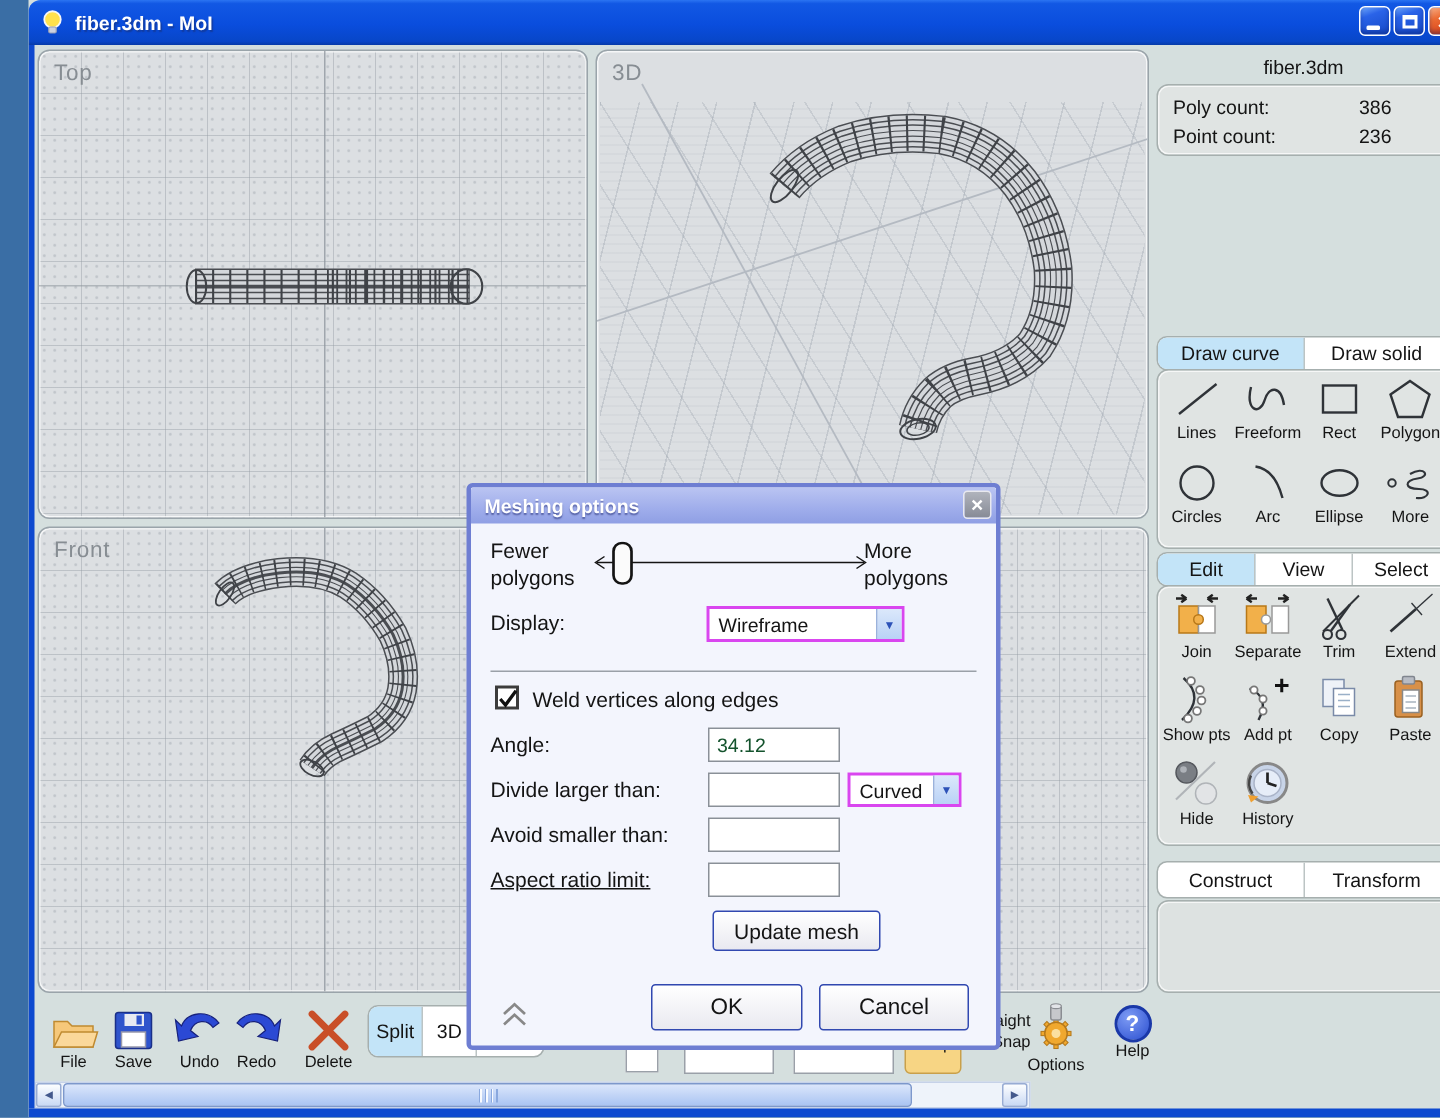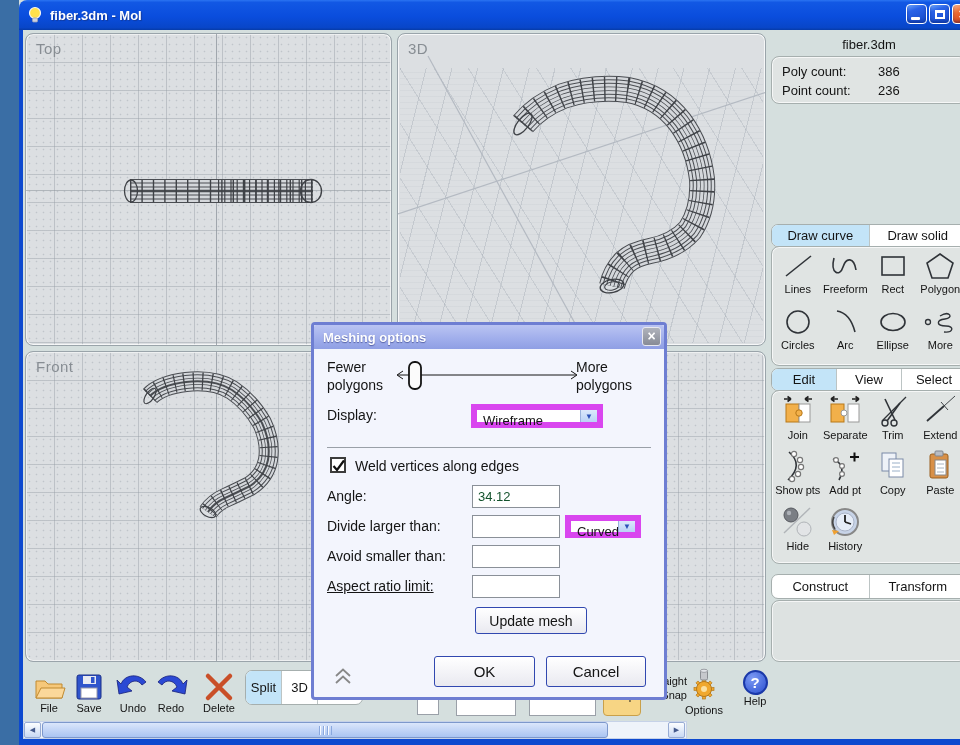--- a/index.html
+++ b/index.html
@@ -43,21 +43,21 @@
   .vp-right{left:374px;top:321px;width:369px;height:311px;}
   .vp-label{position:absolute;left:10px;top:6px;font-size:15px;color:#878d93;letter-spacing:.5px;}
   .axis-v{position:absolute;top:0;bottom:0;left:52%;width:1px;background:rgba(140,147,155,.75);}
   .axis-h{position:absolute;left:0;right:0;top:50%;height:1px;background:rgba(140,147,155,.55);}
   .wire{position:absolute;left:0;top:0;}
   
   .filename{position:absolute;left:748px;top:7px;width:196px;text-align:center;font-size:13px;}
   .panelbox{position:absolute;border:1px solid #a6afae;border-radius:8px;background:#e0e4e3;
     box-shadow:inset 0 0 0 1px rgba(255,255,255,.7);}
   .infobox{left:748px;top:26px;width:196px;height:48px;padding:5px 10px;}
-  .info-row{display:flex;font-size:13px;line-height:19px;}
+  .info-row{display:flex;font-size:13px;line-height:19px;gap:28px;}
   .info-row .lbl{width:96px;}
   .tabstrip{position:absolute;background:#fff;border:1px solid #a6afae;border-radius:7px;
     display:flex;overflow:hidden;font-size:13px;}
   .tabstrip .tab{flex:1;display:flex;align-items:center;justify-content:center;
     border-right:1px solid #bcc4c4;cursor:default;}
   .tabstrip .tab:last-child{border-right:none;}
   .tabstrip .tab.active{background:#c3e4f8;}
   .draw-tabs{left:748px;top:194px;width:196px;height:23px;}
   .draw-box{left:748px;top:216px;width:196px;height:120px;}
   .edit-tabs{left:748px;top:338px;width:196px;height:23px;}
@@ -99,21 +99,21 @@
   .d-title{height:24px;background:linear-gradient(180deg,#bac4f2,#9fadeb 60%,#8f9fe4);
     display:flex;align-items:center;border-radius:2px 2px 0 0;}
   .d-title-text{color:#fff;font-weight:bold;font-size:13px;margin-left:9px;text-shadow:0 1px 1px rgba(40,50,120,.6);}
   .d-close{position:absolute;right:3px;top:2px;width:19px;height:19px;border:1px solid #e8e8ee;border-radius:3px;
     background:linear-gradient(#b0b3bc,#878b96);color:#fff;font-weight:bold;font-size:14px;line-height:16px;text-align:center;}
   .d-body{position:relative;width:100%;height:348px;font-size:14px;}
   .d-abs{position:absolute;}
   .d-label2{line-height:18px;}
   .d-input{position:absolute;width:88px;height:23px;border:1px solid #8a9098;background:#fff;
     font-size:13px;padding:0 0 0 5px;font-family:"Liberation Sans",sans-serif;color:#14532d;}
-  .dropdown{position:absolute;height:24px;border:6px solid #d946ef;background:#fff;font-size:13px;}
+  .dropdown{position:absolute;height:24px;border:2px solid #d946ef;background:#fff;font-size:13px;}
   .dd-text{position:absolute;left:6px;top:3px;}
   .dd-btn{position:absolute;right:0;top:0;bottom:0;width:17px;border-left:1px solid #9ab2dc;
     background:linear-gradient(#dbe8fb,#b9d2f6);color:#2c52b8;font-size:8px;
     display:flex;align-items:center;justify-content:center;}
   .d-sep{position:absolute;left:13px;top:98px;width:324px;height:1px;background:#9aa0a8;}
   .checkbox{position:absolute;left:16px;top:108px;width:16px;height:16px;border:2px solid #3c3c3c;background:#fff;}
   .d-btn{position:absolute;border:1px solid #3148b0;border-radius:3px;color:#141414;
     background:linear-gradient(#ffffff,#e9e9f0);display:flex;align-items:center;justify-content:center;}
 </style>
 </head>

